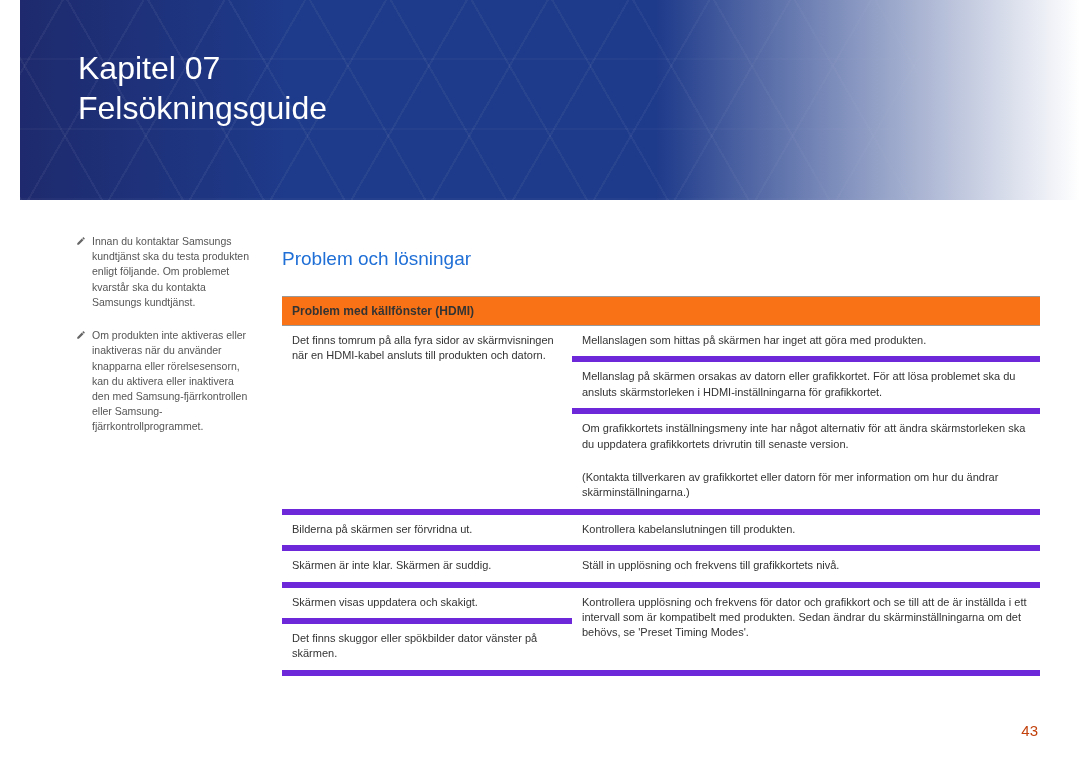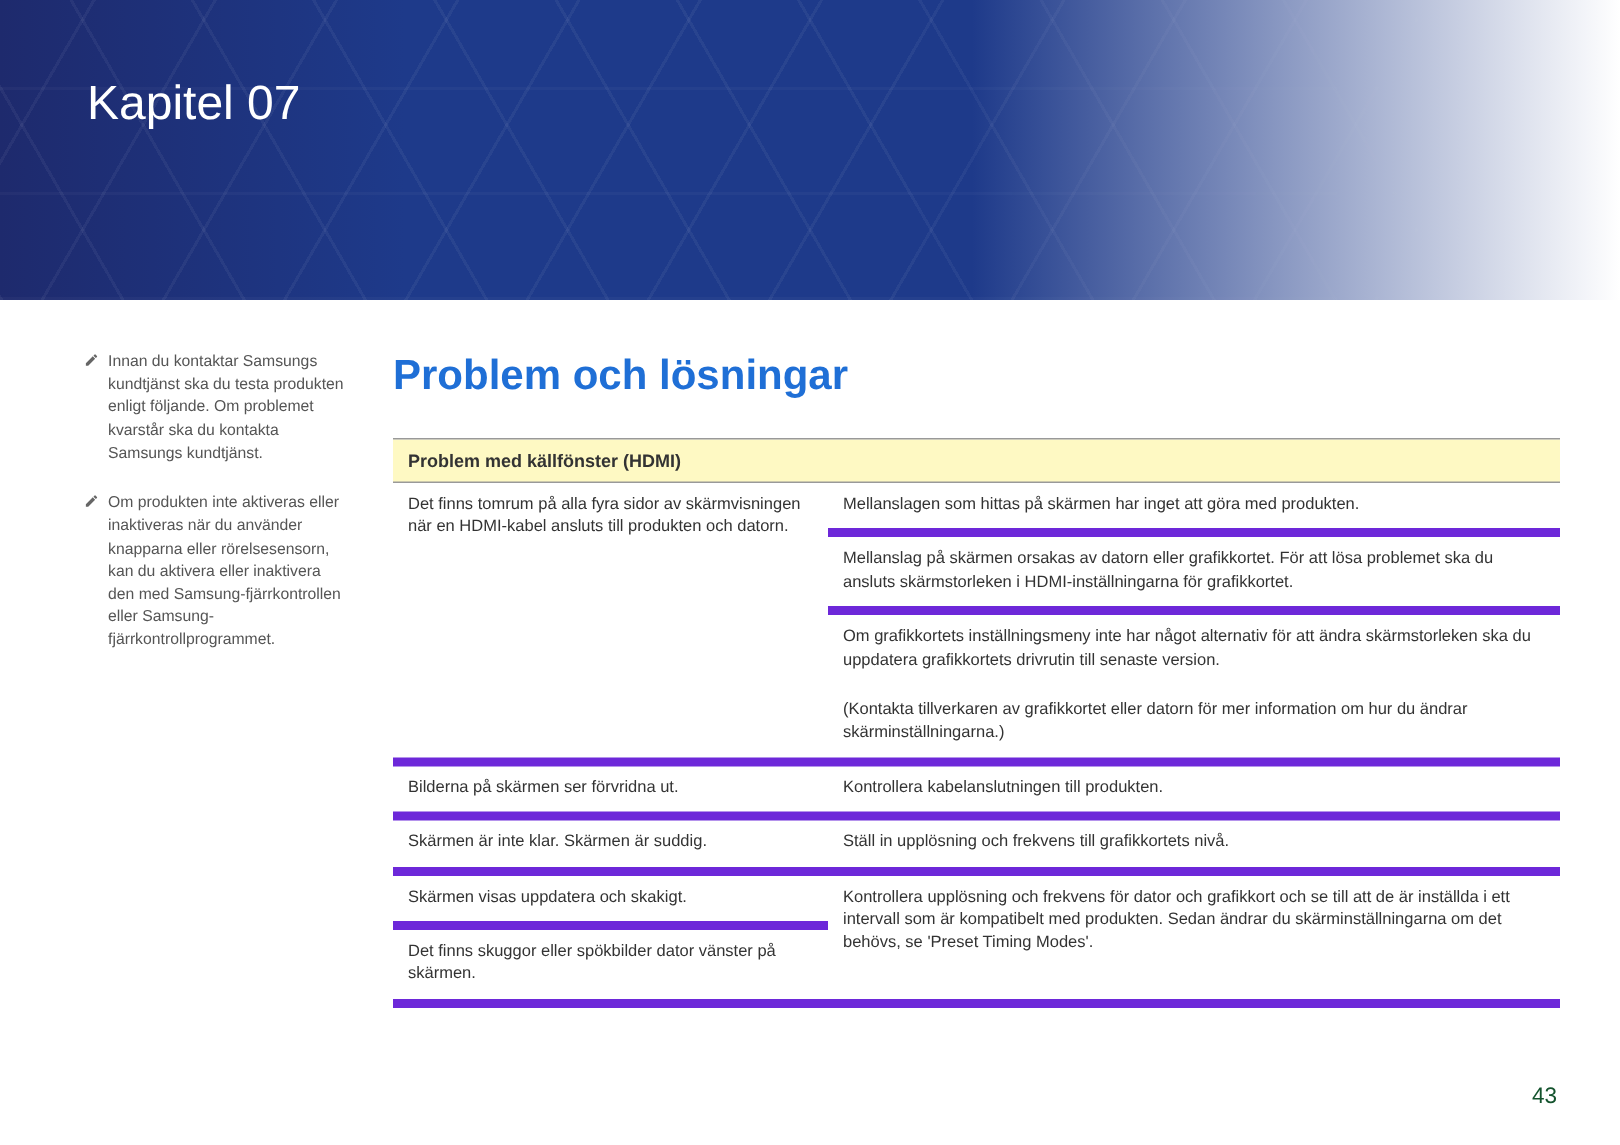--- a/index.html
+++ b/index.html
@@ -1,17 +1,17 @@
 <!DOCTYPE html>
 <html><head>
 <meta charset="utf-8">
 <style>
   * { box-sizing: border-box; margin: 0; padding: 0; }
   html, body { width: 1080px; height: 763px; font-family: "Segoe UI", Arial, sans-serif; color: #333; background: #fff; }
-  .page { position: relative; width: 1080px; height: 763px; overflow: hidden; }
+  .page { position: relative; width: 1080px; height: 763px; overflow: hidden; padding-left: 20px; }
   .banner {
     position: relative;
     height: 200px;
     background: linear-gradient(90deg, #1e2a6d 0%, #1e3a8a 25%, #1e3a8a 60%, #ffffff 100%);
     overflow: hidden;
     padding: 48px 58px 0 58px;
   }
   .banner::before {
     content: "";
     position: absolute; inset: 0;
@@ -21,38 +21,39 @@
       repeating-linear-gradient(0deg, rgba(255,255,255,0.03) 0 2px, transparent 2px 70px);
     mask-image: linear-gradient(90deg, #000 0%, #000 55%, transparent 95%);
     -webkit-mask-image: linear-gradient(90deg, #000 0%, #000 55%, transparent 95%);
   }
   .banner h1 { position: relative; color: #fff; font-weight: 300; font-size: 32px; line-height: 1.25; }
   .content { display: flex; padding: 34px 40px 0 56px; gap: 28px; border-radius: 13px; }
   .sidebar { width: 178px; font-size: 10.5px; line-height: 1.45; color: #555; }
   .note { display: flex; gap: 6px; margin-bottom: 18px; }
   .note .pen { flex: 0 0 auto; margin-top: 1px; }
   .main { flex: 1; }
-  .section-title { color: #1f6fd6; font-size: 28px; font-weight: 700; margin-bottom: 26px; }
+  .section-title { color: #1f6fd6; font-size: 19px; font-weight: 400; margin-bottom: 26px; margin-top: 14px; }
   table { width: 100%; border-collapse: collapse; font-size: 11px; }
   th.table-header {
-    text-align: left; background: #fef9c3; color: #333;
+    text-align: left; background: #f97316; color: #333;
     font-weight: 600; font-size: 12px;
     padding: 7px 10px; border: 1px solid #999; border-left: none; border-right: none;
   }
   td { padding: 7px 10px 8px 10px; vertical-align: top; border-bottom: 6px solid #6d28d9; line-height: 1.4; }
   td.col-problem { width: 290px; }
-  .page-num { position: absolute; bottom: 24px; right: 42px; font-size: 15px; color: #14532d; }
+  .page-num { position: absolute; bottom: 24px; right: 42px; font-size: 15px; color: #c2410c; }
 </style>
 </head>
 <body>
 
 <div class="page">
   <div class="banner">
     <h1>
       <span>Kapitel 07</span><br>
+      <span>Felsökningsguide</span>
     </h1>
   </div>
 
   <div class="content">
     <aside class="sidebar">
       <div class="note">
         <span class="pen">
           <svg width="10" height="10" viewBox="0 0 24 24">
               <path fill="#666" d="M3 17.25V21h3.75L17.81 9.94l-3.75-3.75L3 17.25zM20.71 7.04a1 1 0 0 0 0-1.41l-2.34-2.34a1 1 0 0 0-1.41 0l-1.83 1.83 3.75 3.75 1.83-1.83z"></path>
             </svg>

